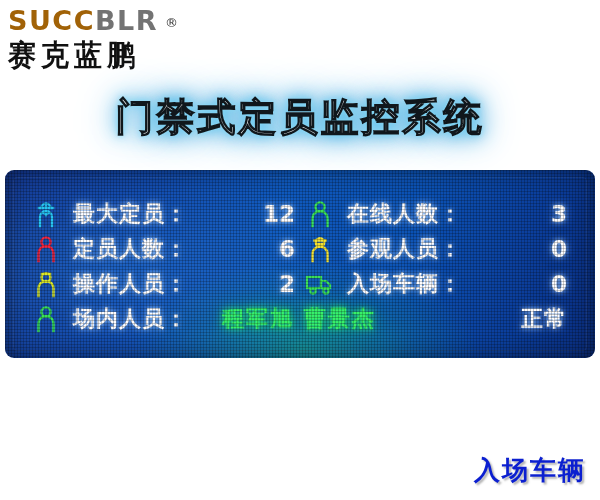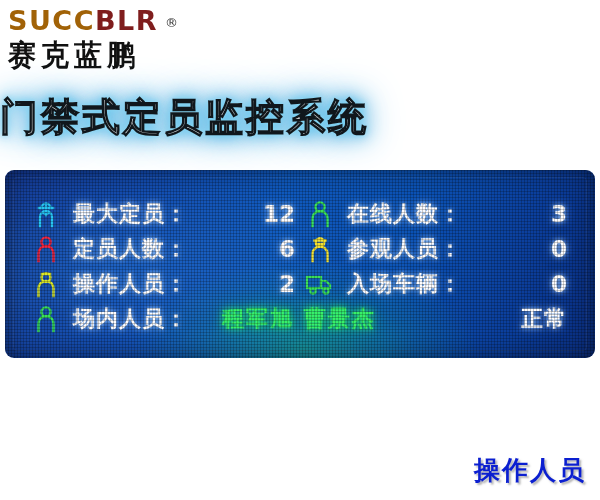--- a/index.html
+++ b/index.html
@@ -26,21 +26,21 @@
   #brand-wordmark {
     font-family: "DejaVu Sans", sans-serif;
     font-weight: 700;
     font-size: 27px;
     letter-spacing: 1.5px;
     line-height: 30px;
     white-space: nowrap;
     position: relative;
   }
   .wm-red { color: #a16207; }
-  .wm-blue { color: #7f1d1d; }
+  .wm-blue { color: #737373; }
   #brand-reg {
     position: absolute;
     left: 157px;
     top: 2px;
     font-size: 13px;
     color: #333;
     font-weight: 400;
     font-family: "DejaVu Sans", sans-serif;
   }
   #brand-cn {
@@ -55,21 +55,21 @@
     transform: scaleY(1.05);
     transform-origin: left top;
   }
 
   
   #page-title {
     position: absolute;
     left: 0;
     top: 92px;
     width: 600px;
-    text-align: left;
+    text-align: center;
     font-family: "DejaVu Sans", sans-serif;
     font-weight: 700;
     font-size: 38px;
     letter-spacing: 3px;
     color: #ffffff;
     -webkit-text-stroke: 1.2px #10171c;
     text-shadow:
       0 0 4px #8fdcf5,
       0 0 9px #6ecbf0,
       0 0 16px #4fb8e8,
@@ -318,13 +318,13 @@
       </svg>
     </span>
     <span class="led-label">场内人员：</span>
     <span id="roster-names">程军旭  曹景杰</span>
     <span id="roster-status">正常</span>
   </div>
 
   <div id="led-dot-overlay"></div>
 </div>
 
-<div id="footer-brand">操作人员</div>
+<div id="footer-brand">入场车辆</div>
 
 </body></html>

